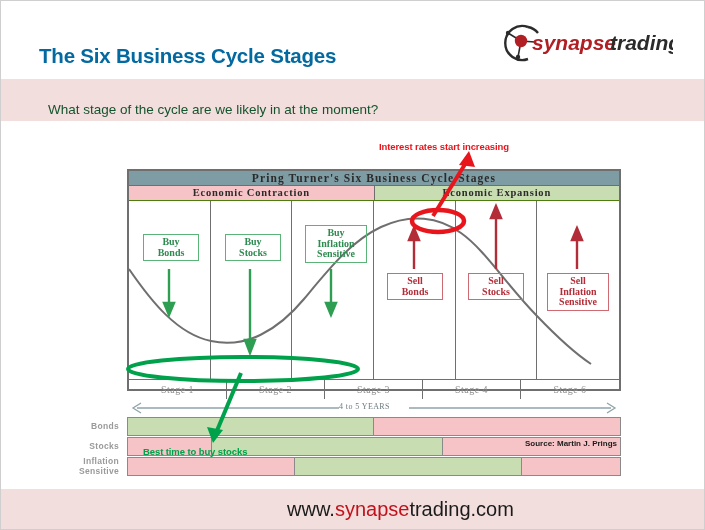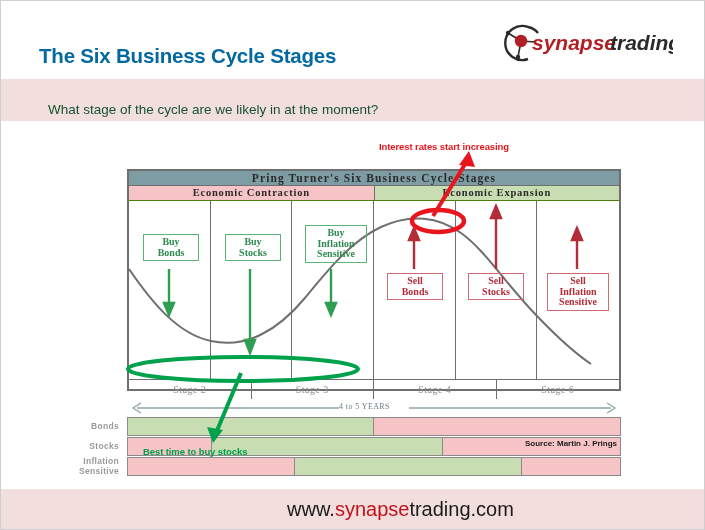--- a/index.html
+++ b/index.html
@@ -217,20 +217,21 @@
 Stocks</div>
         </div>
         <div class="act-box sell-box" style="left:418px;top:72px;width:62px;">
           <div style="white-space:pre-line">Sell
 Inflation
 Sensitive</div>
         </div>
       </div>
 
       <div class="stage-row">
+        <div class="stage">Stage 1</div>
         <div class="stage">Stage 2</div>
         <div class="stage">Stage 3</div>
         <div class="stage">Stage 4</div>
         <div class="stage">Stage 6</div>
       </div>
     </div>
 
     <div id="years">
       <svg width="494" height="14" viewBox="0 0 494 14">
         <line x1="10" y1="7" x2="484" y2="7" stroke="#8fa3a9" stroke-width="1.3"></line>

